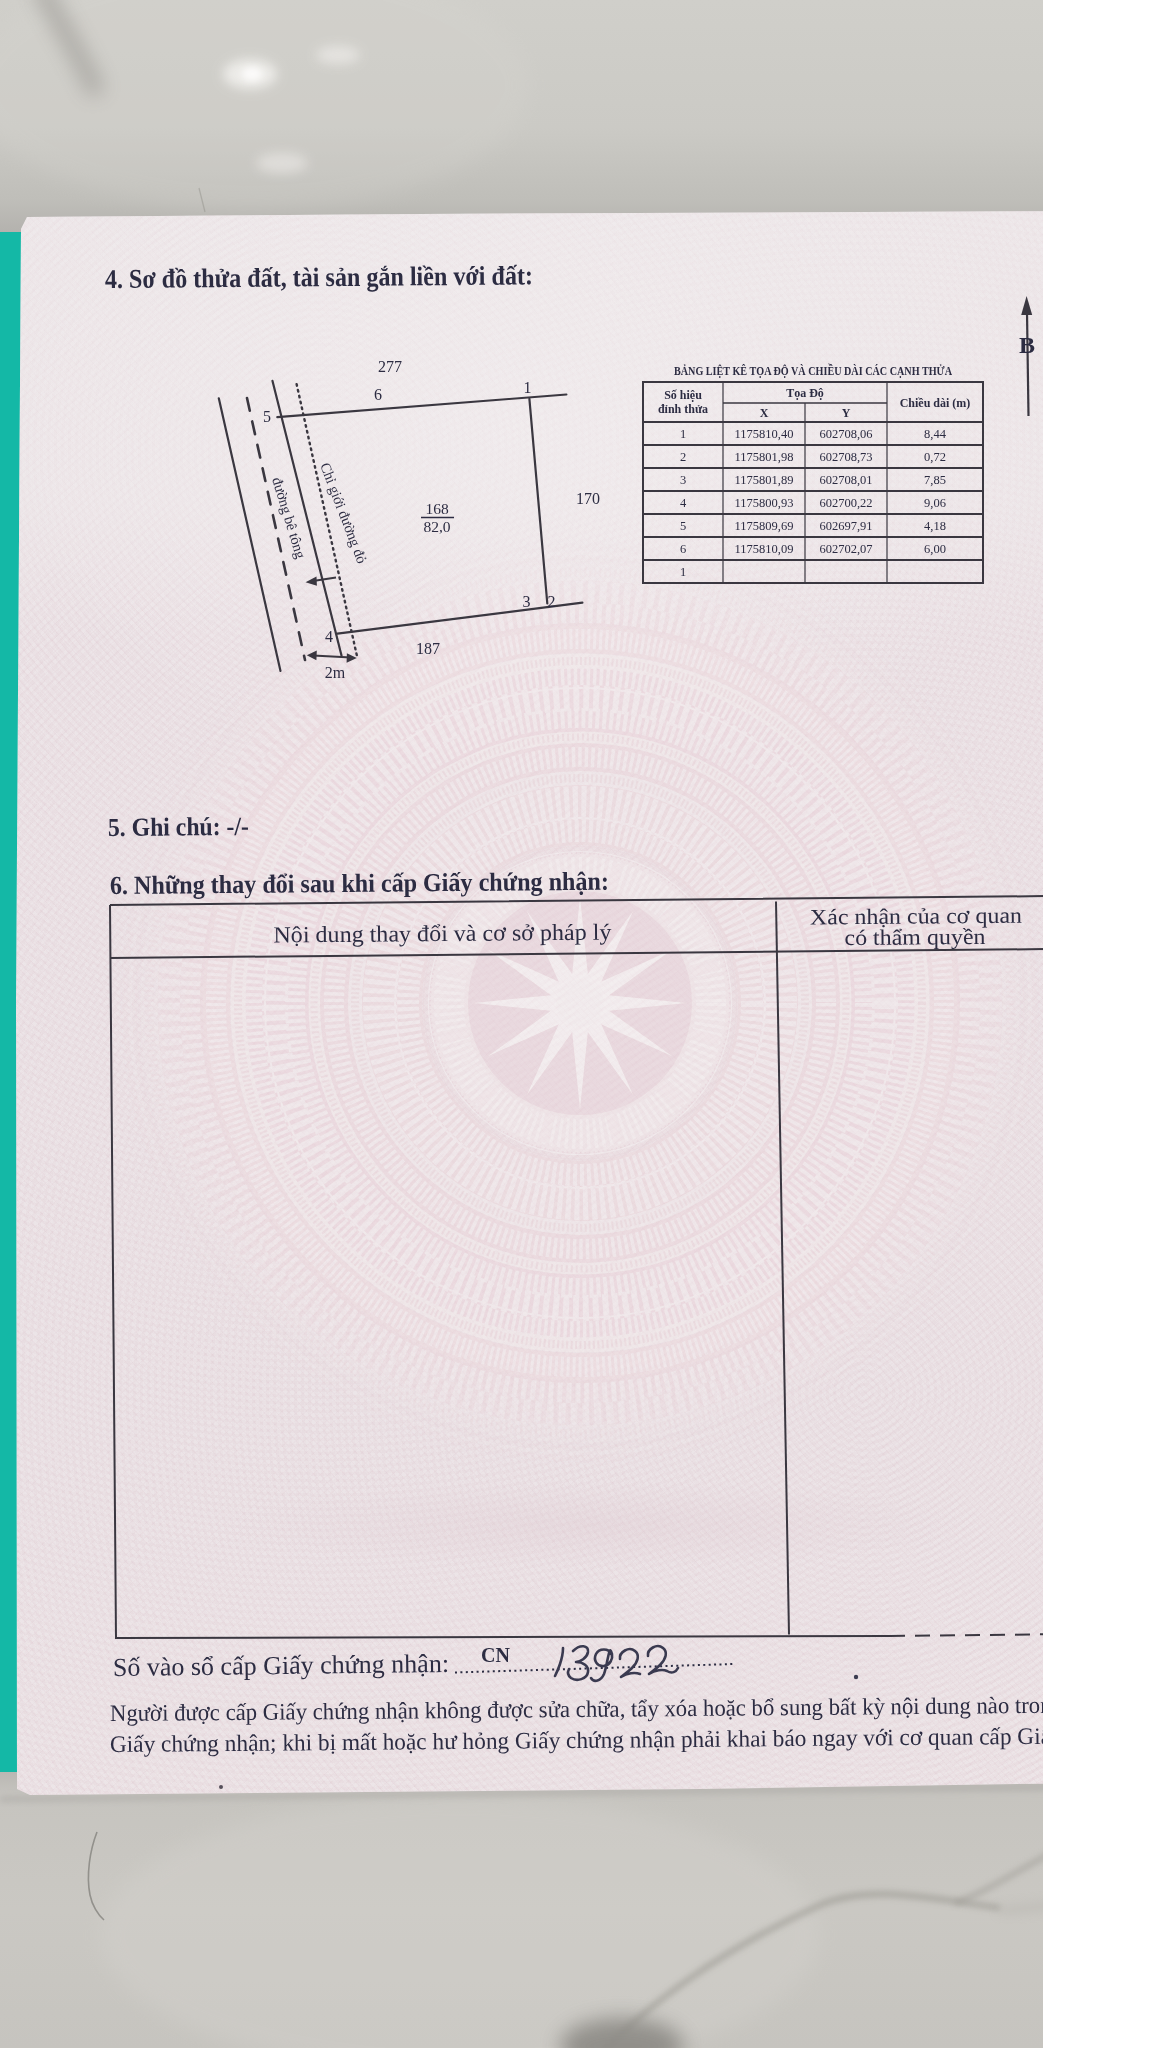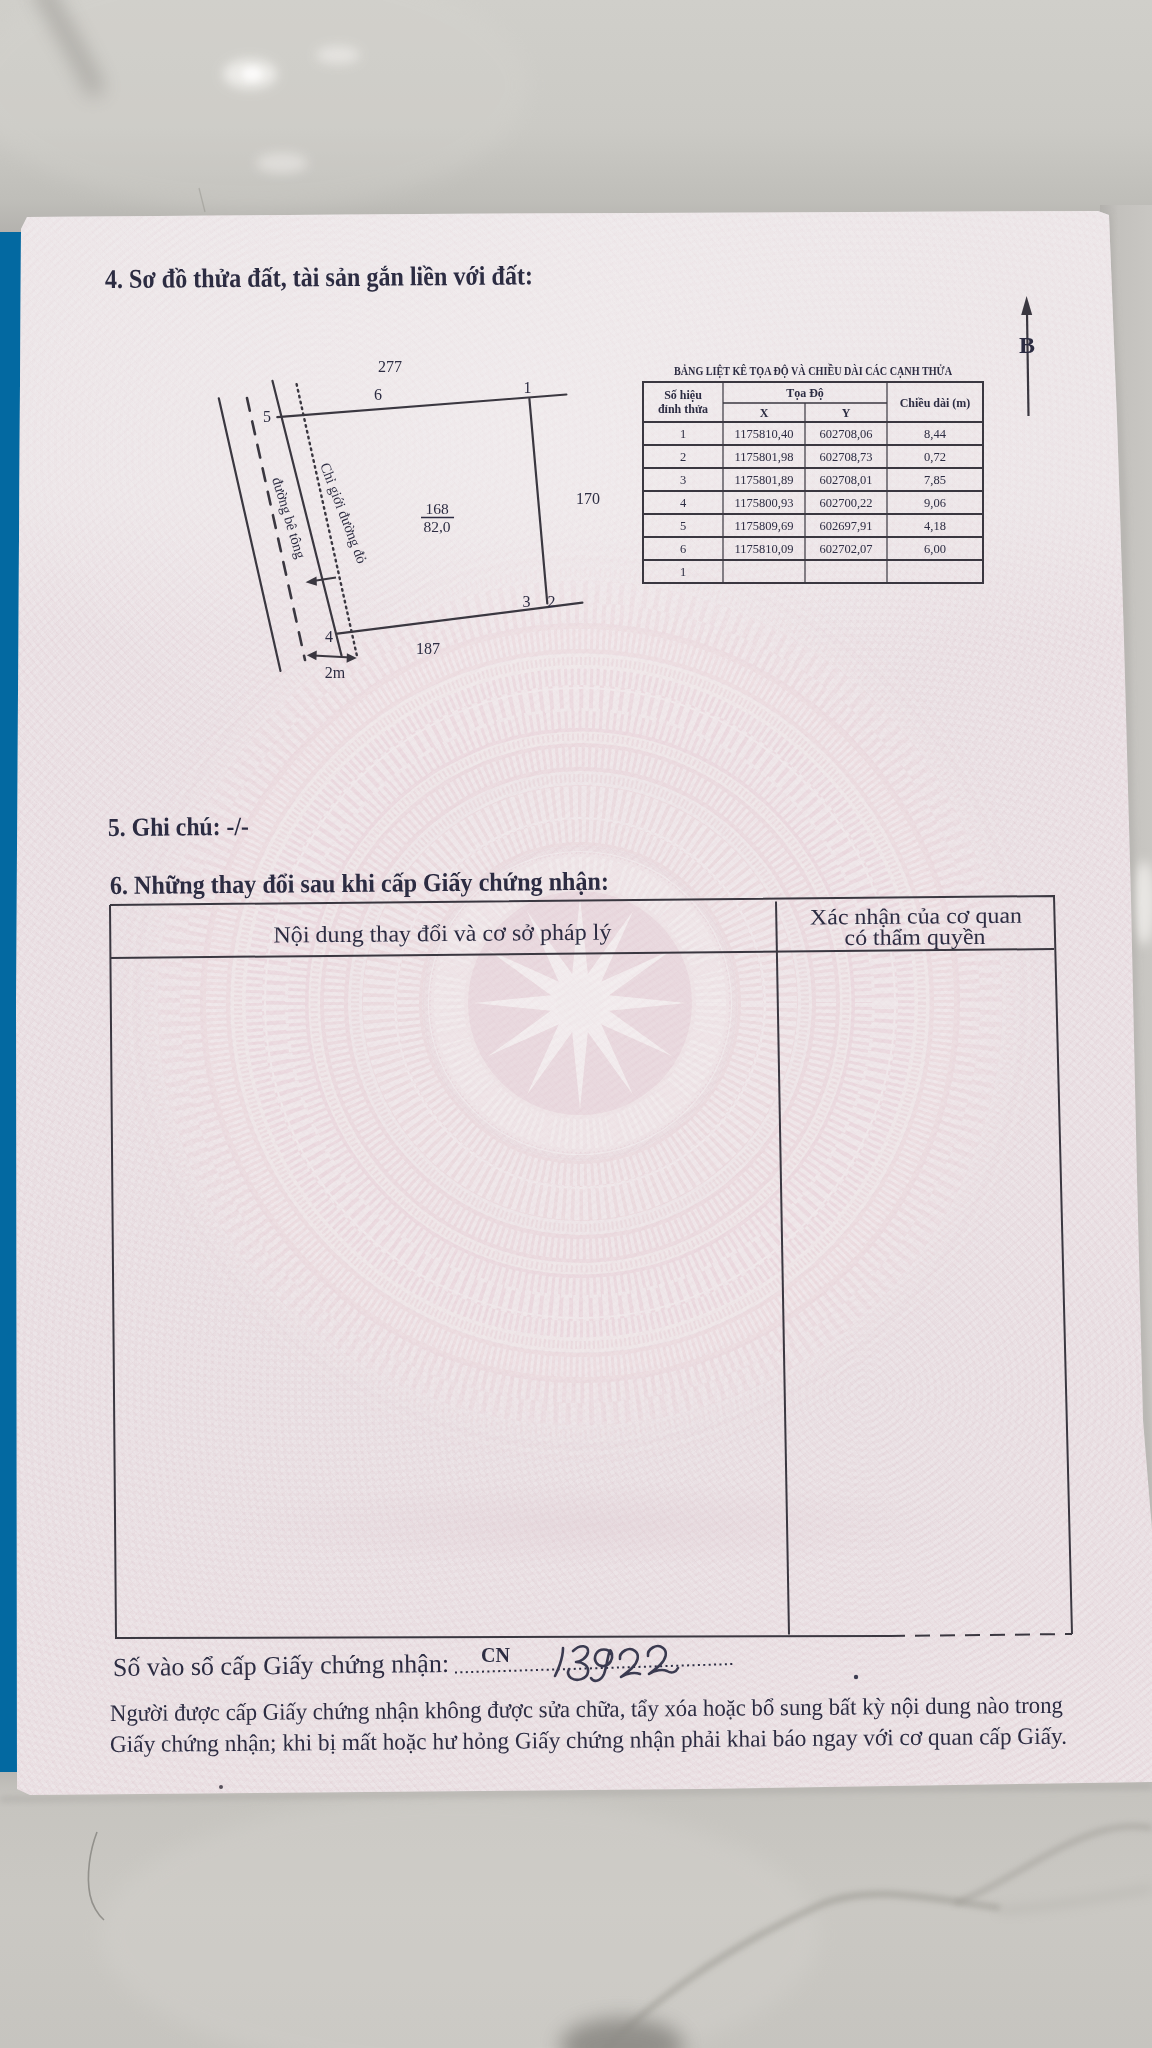--- a/index.html
+++ b/index.html
@@ -1,17 +1,17 @@
 <!DOCTYPE html>
 <html><head>
 <meta charset="utf-8">
 <style>
   html,body{margin:0;padding:0;}
   body{width:1152px;height:2048px;overflow:hidden;font-family:"Liberation Serif",serif;}
-  #stage{position:relative;width:1152px;height:2048px;background:#0369a1;overflow:hidden;}
+  #stage{position:relative;width:1043px;height:2048px;background:#14b8a6;overflow:hidden;}
   .abs{position:absolute;}
 </style>
 </head>
 <body>
 <div id="stage">
 
   <svg class="abs" style="left:0;top:0;" width="1152" height="2048" viewBox="0 0 1152 2048">
     <defs>
       <filter id="b6" x="-60%" y="-60%" width="220%" height="220%">
           <feGaussianBlur stdDeviation="6"></feGaussianBlur>

